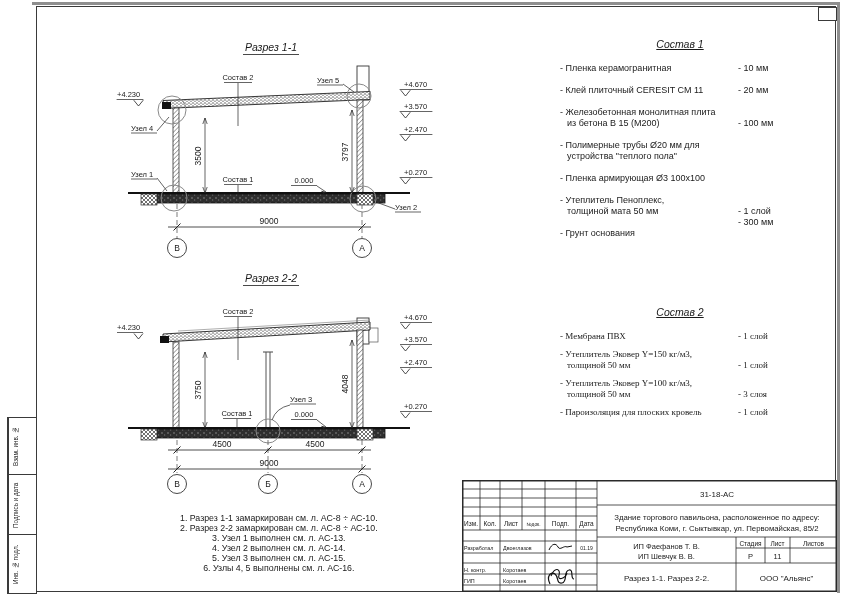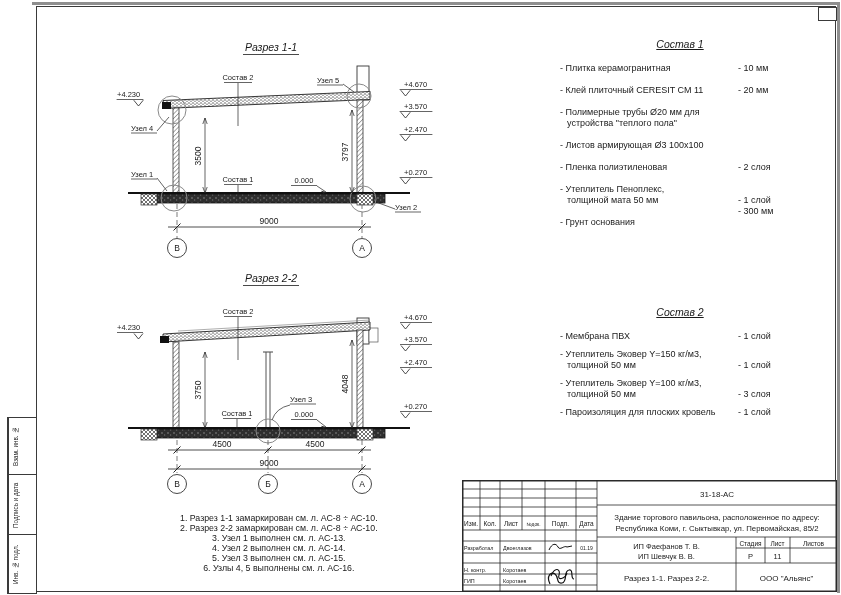--- a/index.html
+++ b/index.html
@@ -25,21 +25,21 @@
   .stamp1 { top:417px; height:57px; }
   .stamp2 { top:474px; height:60px; }
   .stamp3 { top:534px; height:58px; }
 
   
   .sostav { position:absolute; left:560px; width:244px; }
   .sostav1 { top:38px; }
   .sostav2 { top:306px; }
   .sost-title { font-style:italic; font-size:10.5px; text-decoration:underline; text-align:center; width:240px; margin-bottom:13px; }
   .sost-item { position:relative; font-size:9px; line-height:11px; margin-bottom:11px; }
-  .sostav2 .sost-item { margin-bottom:7px; }
+  .sostav2 .sost-item { margin-bottom:7px;font-family:Liberation Serif, serif; }
   .sost-name { white-space:pre-line; width:168px; padding-left:7px; text-indent:-7px; }
   .sost-val { position:absolute; left:172px; bottom:0; white-space:nowrap;margin-left:6px; }
 
   
   .notes { position:absolute; left:180px; top:514px; font-size:8.8px; line-height:9.9px;text-align:center; }
 
   svg { position:absolute; }
   svg text { font-family:"Liberation Sans", sans-serif; fill:#1a1a1a; }
   .dtxt { font-size:7.5px; }
   .dimtxt { font-size:8.5px; }
@@ -288,39 +288,40 @@
       <circle cx="180" cy="218" r="9.5" fill="#fff" stroke="#333" stroke-width="0.9"></circle>
       <text class="dimtxt" x="180" y="221" text-anchor="middle">Б</text>
       <circle cx="274" cy="218" r="9.5" fill="#fff" stroke="#333" stroke-width="0.9"></circle>
       <text class="dimtxt" x="274" y="221" text-anchor="middle">А</text>
     </g>
   </svg>
 
   <div class="sostav sostav1">
     <div class="sost-title">Состав 1</div>
     <div class="sost-item">
-        <div class="sost-name">- Плитка керамогранитная</div>
+        <div class="sost-name">- Пленка керамогранитная</div>
         <div class="sost-val">- 10 мм</div>
       </div>
     <div class="sost-item">
         <div class="sost-name">- Клей плиточный CERESIT СМ 11</div>
         <div class="sost-val">- 20 мм</div>
+      </div>
+    <div class="sost-item">
+        <div class="sost-name">- Железобетонная монолитная плита
+из бетона В 15 (М200)</div>
+        <div class="sost-val">- 100 мм</div>
       </div>
     <div class="sost-item">
         <div class="sost-name">- Полимерные трубы Ø20 мм для
 устройства "теплого пола"</div>
         <div class="sost-val"></div>
       </div>
     <div class="sost-item">
-        <div class="sost-name">- Листов армирующая Ø3 100х100</div>
+        <div class="sost-name">- Пленка армирующая Ø3 100х100</div>
         <div class="sost-val"></div>
-      </div>
-    <div class="sost-item">
-        <div class="sost-name">- Пленка полиэтиленовая</div>
-        <div class="sost-val">- 2 слоя</div>
       </div>
     <div class="sost-item">
         <div class="sost-name">- Утеплитель Пеноплекс,
 толщиной мата 50 мм</div>
         <div class="sost-val">- 1 слой</div>
       </div>
     <div class="sost-item">
         <div class="sost-val">- 300 мм</div>
       </div>
     <div class="sost-item">

